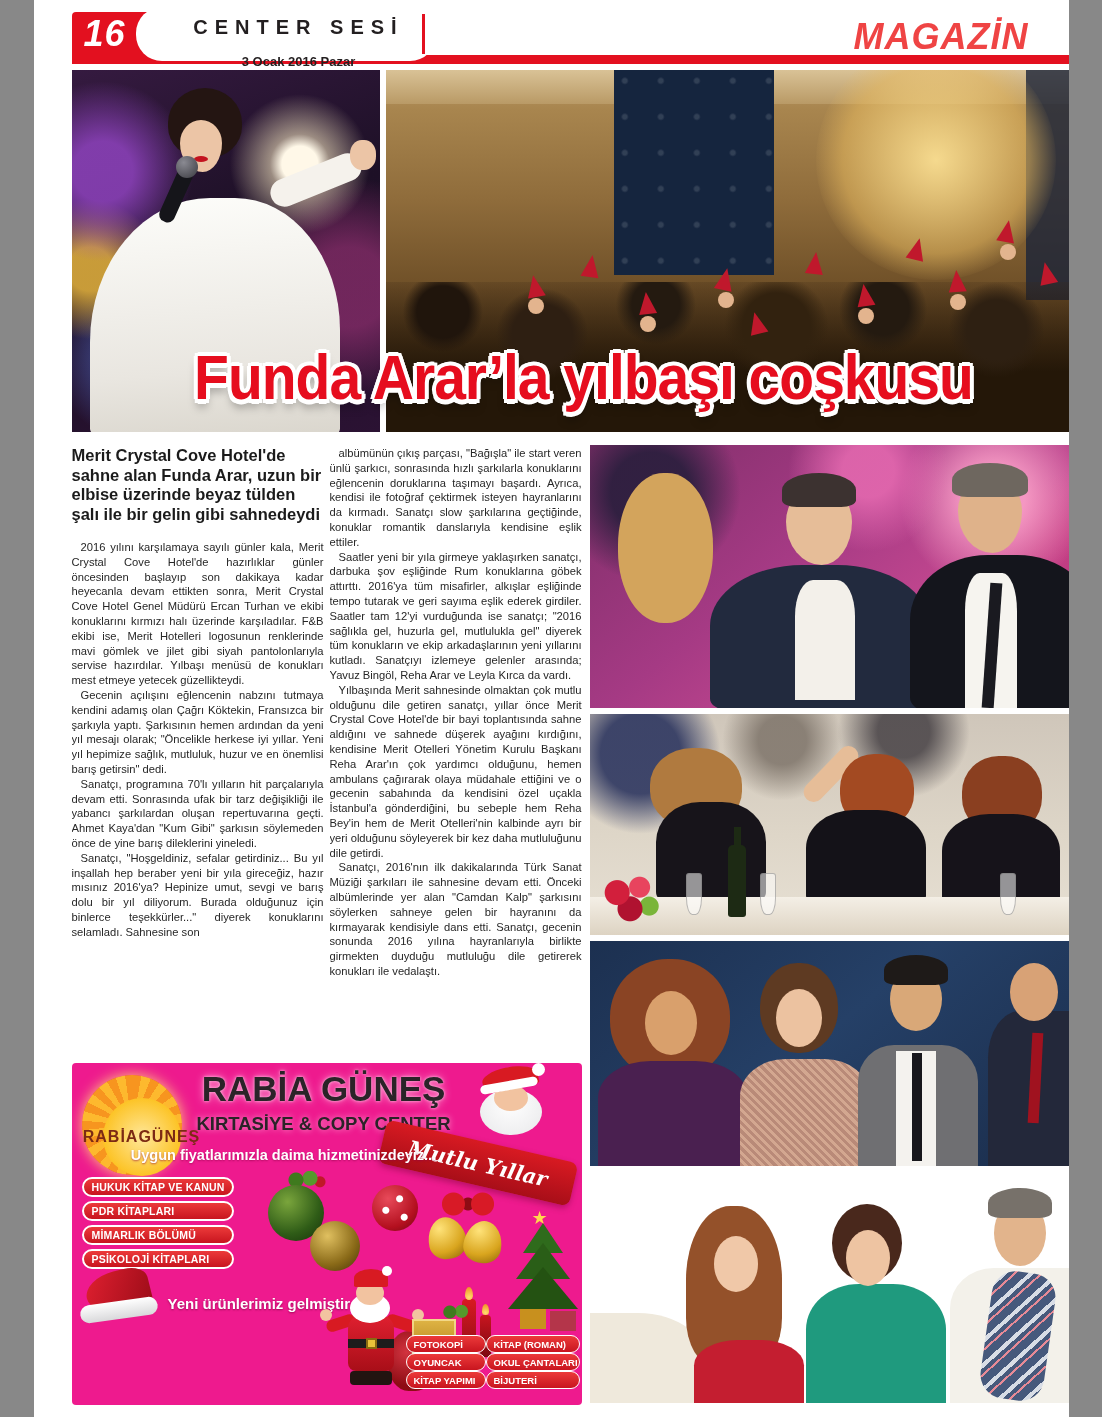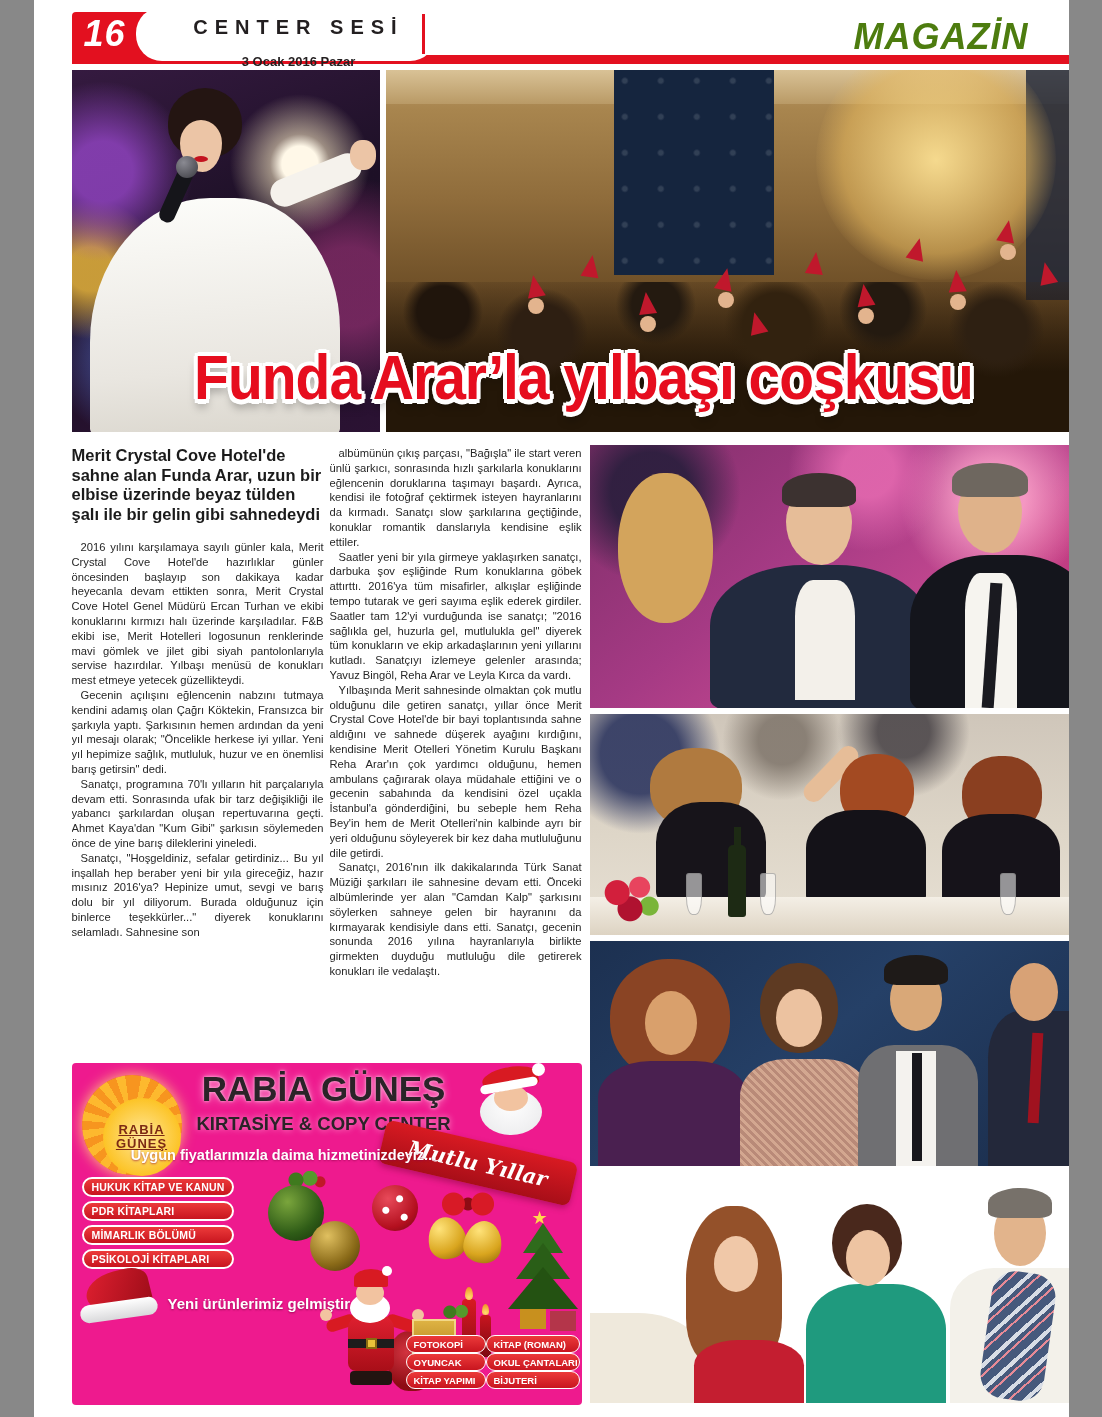--- a/index.html
+++ b/index.html
@@ -9,21 +9,21 @@
     font-family: "Liberation Sans", sans-serif; overflow: hidden; margin: 0 auto;
   }
   
   .hdr-redbar { position:absolute; left:38px; top:55px; width:1026px; height:9px; background:#e3101f; }
   .hdr-left { position:absolute; left:38px; top:12px; width:150px; height:48px; background:#e3101f; border-radius:4px 4px 28px 4px; }
   .hdr-num { position:absolute; left:50px; top:13px; color:#fff; font-size:36px; font-weight:800; font-style:italic; letter-spacing:1px;}
   .hdr-pill { position:absolute; left:104px; top:9px; width:296px; height:50px; background:#fff; border-radius:24px; box-shadow:0 0 0 2px #fff; }
   .hdr-mast { position:absolute; left:150px; top:16px; width:230px; text-align:center; font-size:20px; font-weight:800; letter-spacing:7px; color:#231f20;}
   .hdr-date { position:absolute; left:150px; top:54px; width:230px; text-align:center; font-size:13px; font-weight:700; color:#231f20;}
   .hdr-vline { position:absolute; left:388px; top:14px; width:3px; height:40px; background:#e3101f; }
-  .hdr-section { position:absolute; right:40px; top:16px; font-size:36px; font-weight:800; font-style:italic; color:#4d7c0f; letter-spacing:1px;}
+  .hdr-section { position:absolute; right:40px; top:16px; font-size:36px; font-weight:800; font-style:italic; color:#ef4444; letter-spacing:1px;}
   
   .photo { position:absolute; overflow:hidden; }
   .ph-singer { left:38px; top:70px; width:308px; height:362px;
     background:
       radial-gradient(circle at 74% 26%, #fff8e8 0 18px, rgba(255,240,200,.55) 30px, rgba(120,80,140,0) 70px),
       radial-gradient(circle at 10% 28%, rgba(150,70,200,.8) 0 30px, rgba(150,70,200,0) 90px),
       radial-gradient(circle at 6% 55%, rgba(230,180,60,.85) 0 22px, rgba(230,180,60,0) 70px),
       radial-gradient(circle at 20% 80%, rgba(90,120,220,.5) 0 28px, rgba(90,120,220,0) 80px),
       radial-gradient(circle at 90% 60%, rgba(190,60,140,.5) 0 40px, rgba(190,60,140,0) 110px),
       linear-gradient(160deg, #351a40, #1d1026 45%, #2b1233);
@@ -144,22 +144,22 @@
   .tr-dress2 { position:absolute; left:216px; top:112px; width:140px; height:119px; background:#1f9a7e; border-radius:38% 38% 0 0; }
   .tr-shirt3 { position:absolute; left:360px; top:96px; width:146px; height:135px; background:#f3f1ea; border-radius:30% 10% 0 0; }
   .tr-scarf3 { position:absolute; left:396px; top:100px; width:64px; height:128px; background:repeating-linear-gradient(130deg, #46597c 0 8px, #d8dde6 8px 12px, #46597c 12px 16px, #e78a96 16px 18px); border-radius:24px; transform:rotate(8deg); }
   .tr-face3 { position:absolute; left:404px; top:28px; width:52px; height:66px; background:#e2b48c; border-radius:50%; }
   .tr-hair3 { position:absolute; left:398px; top:16px; width:64px; height:30px; background:#77716a; border-radius:50% 50% 20% 20%; }
   
   .ad { position:absolute; left:38px; top:1063px; width:510px; height:342px; background:#ee1a8e; border-radius:4px; overflow:hidden; }
   .sun { position:absolute; left:10px; top:12px; width:100px; height:100px; border-radius:50%;
      background:repeating-conic-gradient(#f7951f 0deg 11deg, #fdb92e 11deg 22deg); box-shadow:0 0 14px rgba(255,220,120,.9); }
   .sun-inner { position:absolute; left:21px; top:23px; width:78px; height:78px; border-radius:50%;
-     background:radial-gradient(circle, #ffe79a, #fcc11e 75%); display:flex; flex-direction:column; align-items:center; justify-content:center;
-     color:#7c2a14; font-weight:800; font-size:13px; line-height:14px; letter-spacing:1px; text-align:center;text-decoration:underline; }
+     background:radial-gradient(circle, #ffe79a, #fcc11e 75%); display:flex; align-items:center; justify-content:center;
+     color:#7c2a14; font-weight:800; font-size:16px; line-height:14px; letter-spacing:1px; text-align:center; }
   .ad-title { position:absolute; left:102px; top:6px; width:300px; text-align:center; font-size:35px; font-weight:800; color:#2b2328; letter-spacing:0; text-shadow:0 0 8px #ff9fd2, 0 0 3px #ffd6ec; }
   .ad-sub { position:absolute; left:102px; top:50px; width:300px; text-align:center; font-size:18.5px; font-weight:800; color:#2b2328; text-shadow:0 0 6px #ff9fd2; }
   .ad-tag { position:absolute; left:52px; top:84px; width:320px; text-align:center; font-size:14.5px; font-weight:700; color:#fff; text-shadow:0 1px 2px rgba(140,0,70,.6); }
   .ribbon { position:absolute; left:308px; top:78px; width:196px; height:44px; background:linear-gradient(#d81a22, #a80e18); border-radius:8px; transform:rotate(13deg); display:flex; align-items:center; justify-content:center; box-shadow:0 3px 6px rgba(100,0,40,.4); }
   .ribbon-text { font-family:"DejaVu Serif", serif; font-style:italic; font-weight:700; font-size:21px; color:#fff; }
   .santa-face { position:absolute; left:408px; top:8px; width:62px; height:64px; }
   .sf-beard { position:absolute; left:0; top:18px; width:62px; height:46px; background:radial-gradient(circle at 50% 30%, #fff, #e8e8ea); border-radius:50%; }
   .sf-skin { position:absolute; left:14px; top:14px; width:34px; height:26px; background:#f2c3a0; border-radius:50%; }
   .sf-hat { position:absolute; left:2px; top:-4px; width:56px; height:22px; background:#d81a22; border-radius:50% 60% 10% 10%; transform:rotate(-12deg); }
   .sf-trim { position:absolute; left:0; top:10px; width:58px; height:9px; background:#fff; border-radius:5px; transform:rotate(-10deg); }

